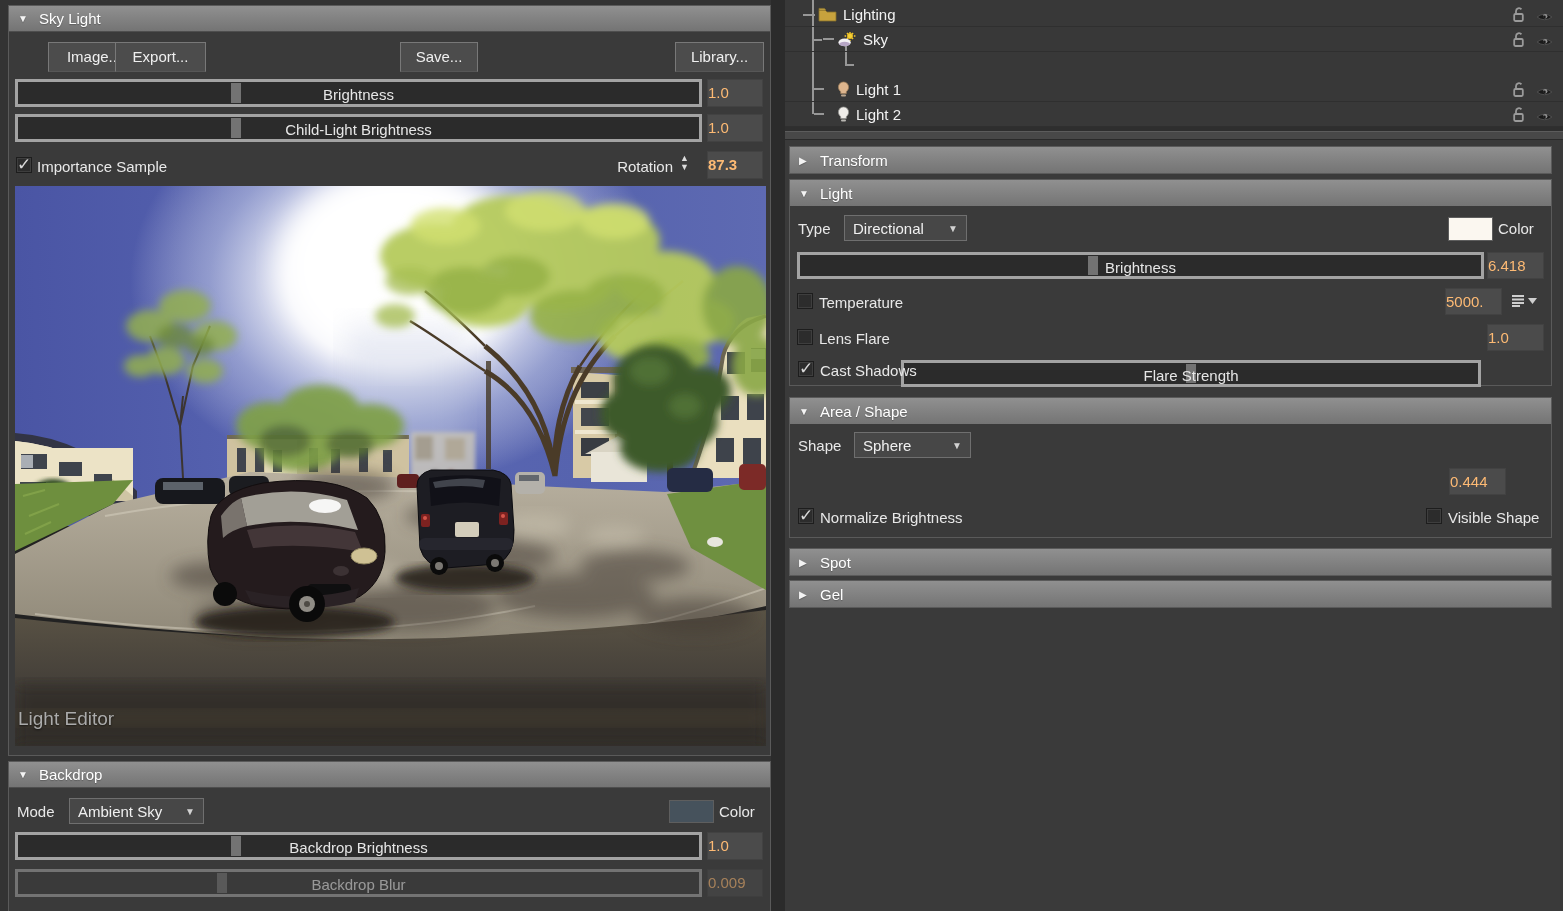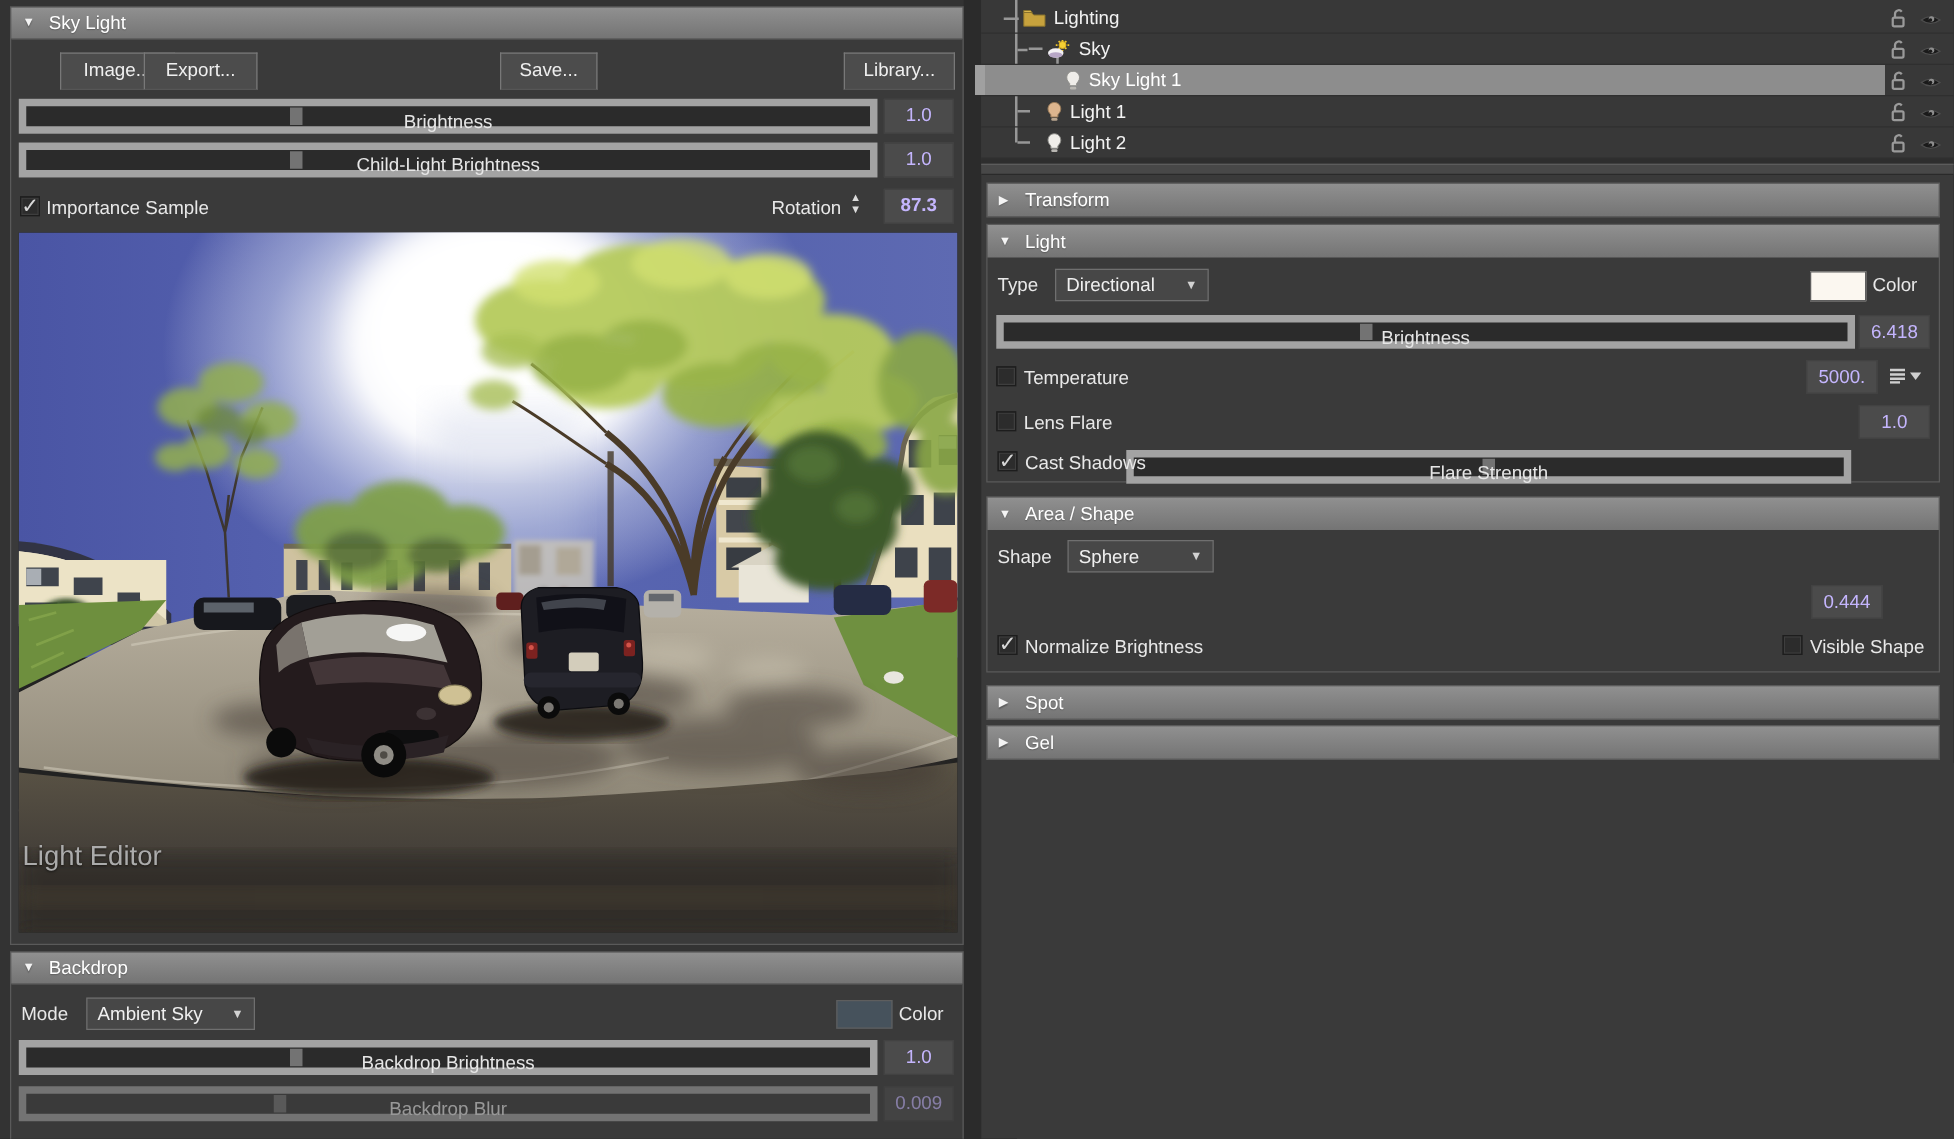--- a/index.html
+++ b/index.html
@@ -26,25 +26,25 @@
     color:#ffffff; text-shadow:0 1px 1px rgba(0,0,0,.25);
   }
   .tri { font-size:10px; color:#f4f4f4; width:12px; flex:none; }
 
   .btn {
     position:absolute; height:30px; background:#4c4c4c;
     border:1px solid #787878; border-bottom-color:#565656;
     color:#efefef; font-size:15px; text-align:center; line-height:28px;
   }
 
-  .slider { position:absolute; height:28px; background:#2b2b2b; border:6px solid #a3a3a3; }
+  .slider { position:absolute; height:28px; background:#2b2b2b; border:3px solid #a3a3a3; }
   .s-label { position:absolute; inset:0; text-align:center; color:#e6e6e6; pointer-events:none; }
   .s-handle { position:absolute; top:1px; bottom:1px; width:10px; margin-left:-5px; background:#737373; }
   .valuebox { position:absolute; height:28px; background:#4b4b4b; border:1px solid #424242;
-              color:#c4b5fd; text-align:center; }
+              color:#fdba74; text-align:left; }
   .lbl { position:absolute; white-space:nowrap; }
 
   .checkbox {
     position:absolute; width:16px; height:16px; background:#2c2c2c;
     border:1px solid #1d1d1d; box-shadow:inset 0 0 0 1px #3e3e3e;
     color:#d8d8d8; font-size:17px; line-height:13px; text-align:center; overflow:visible;
   }
   .dropdown {
     position:absolute; height:26px; background:#474747; border:1px solid #6f6f6f;
     display:flex; align-items:center; padding:0 8px; color:#f0f0f0;
@@ -54,21 +54,21 @@
 
   .spinner { position:absolute; display:flex; flex-direction:column; align-items:center; color:#dcdcdc; }
   .spinner span { font-size:9px; line-height:9px; }
 
   .dim { opacity:0.55; }
   .dim .slider { background:#3a3a3a;padding-left:45px; }
 
   
   .preview { position:absolute; left:6px; top:180px; width:751px; height:560px; background:#222; }
   .preview svg { width:100%; height:100%; display:block; }
-  .caption { position:absolute; left:9px; top:666px; font-size:22px; color:#ababab; text-shadow:0 1px 2px rgba(0,0,0,.6); }
+  .caption { position:absolute; left:9px; top:702px; font-size:19px; color:#ababab; text-shadow:0 1px 2px rgba(0,0,0,.6); }
 
   
   .tree { position:absolute; left:0; top:0; width:778px; height:129px; background:#383838; }
   .tree-row { position:absolute; left:0; right:0; height:25px; border-bottom:1px solid #2f2f2f; }
   .row-hl { position:absolute; left:3px; top:0; bottom:0; width:720px; background:#8d8d8d; display:none; }
   .tree-row.selected .row-hl { display:block; }
   .tree-row.selected .sel-mark { position:absolute; left:-5px; top:0; bottom:0; width:8px; background:#a0a0a0; }
   .row-content { position:absolute; inset:0; display:flex; align-items:center; gap:6px; color:#f2f2f2; }
   .row-lock { position:absolute; left:726px; top:4px; }
   .row-eye  { position:absolute; left:751px; top:7px; }
@@ -482,46 +482,20 @@
       </span>
       <span class="row-eye">
         <svg width="17" height="12" viewBox="0 0 17 12">
             <path d="M1 6 Q8.5 0.5 16 6 Q8.5 11.5 1 6 Z" fill="#1a1a1a" stroke="#4e4e4e"></path>
             <circle cx="9.2" cy="5.2" r="2.2" fill="#8e8e8e"></circle>
             <circle cx="8.4" cy="6" r="1.4" fill="#1a1a1a"></circle>
           </svg>
       </span>
     </div>
 
-    <div class="tree-row selected" style="top:52px;">
-      <div class="row-hl"></div>
-      <div class="sel-mark"></div>
-      <div class="row-content" style="padding-left:67px;">
-        <svg width="13" height="17" viewBox="0 0 13 17">
-          <path d="M6.5 1 C9.8 1 11.6 3.6 11.6 6.2 C11.6 8.4 10.2 9.6 9.3 10.8 L9.3 12.6 L3.7 12.6 L3.7 10.8 C2.8 9.6 1.4 8.4 1.4 6.2 C1.4 3.6 3.2 1 6.5 1 Z" fill="#efede9" stroke="#8f8f8b" stroke-width="0.8"></path>
-          <rect x="4" y="13.4" width="5" height="2.2" rx="1" fill="#b9b7b2"></rect>
-        </svg>
-        <span style="color:#ffffff;">Sky Light 1</span>
-      </div>
-      <span class="row-lock">
-        <svg width="15" height="17" viewBox="0 0 15 17">
-            <g stroke="#9a9a9a" stroke-width="1.8" fill="none">
-              <path d="M5 8 V5.2 A3 3 0 0 1 10.4 3.4"></path>
-              <rect x="3.2" y="8" width="8.6" height="7" rx="1.2"></rect>
-            </g>
-          </svg>
-      </span>
-      <span class="row-eye">
-        <svg width="17" height="12" viewBox="0 0 17 12">
-            <path d="M1 6 Q8.5 0.5 16 6 Q8.5 11.5 1 6 Z" fill="#1a1a1a" stroke="#4e4e4e"></path>
-            <circle cx="9.2" cy="5.2" r="2.2" fill="#8e8e8e"></circle>
-            <circle cx="8.4" cy="6" r="1.4" fill="#1a1a1a"></circle>
-          </svg>
-      </span>
-    </div>
 
     <div class="tree-row" style="top:77px;">
 
       <div class="row-content" style="padding-left:52px;">
         <svg width="13" height="17" viewBox="0 0 13 17">
           <path d="M6.5 1 C9.8 1 11.6 3.6 11.6 6.2 C11.6 8.4 10.2 9.6 9.3 10.8 L9.3 12.6 L3.7 12.6 L3.7 10.8 C2.8 9.6 1.4 8.4 1.4 6.2 C1.4 3.6 3.2 1 6.5 1 Z" fill="#ddb58e" stroke="#9c7d5a" stroke-width="0.8"></path>
           <rect x="4" y="13.4" width="5" height="2.2" rx="1" fill="#b9a58e"></rect>
         </svg>
         <span>Light 1</span>
       </div>

